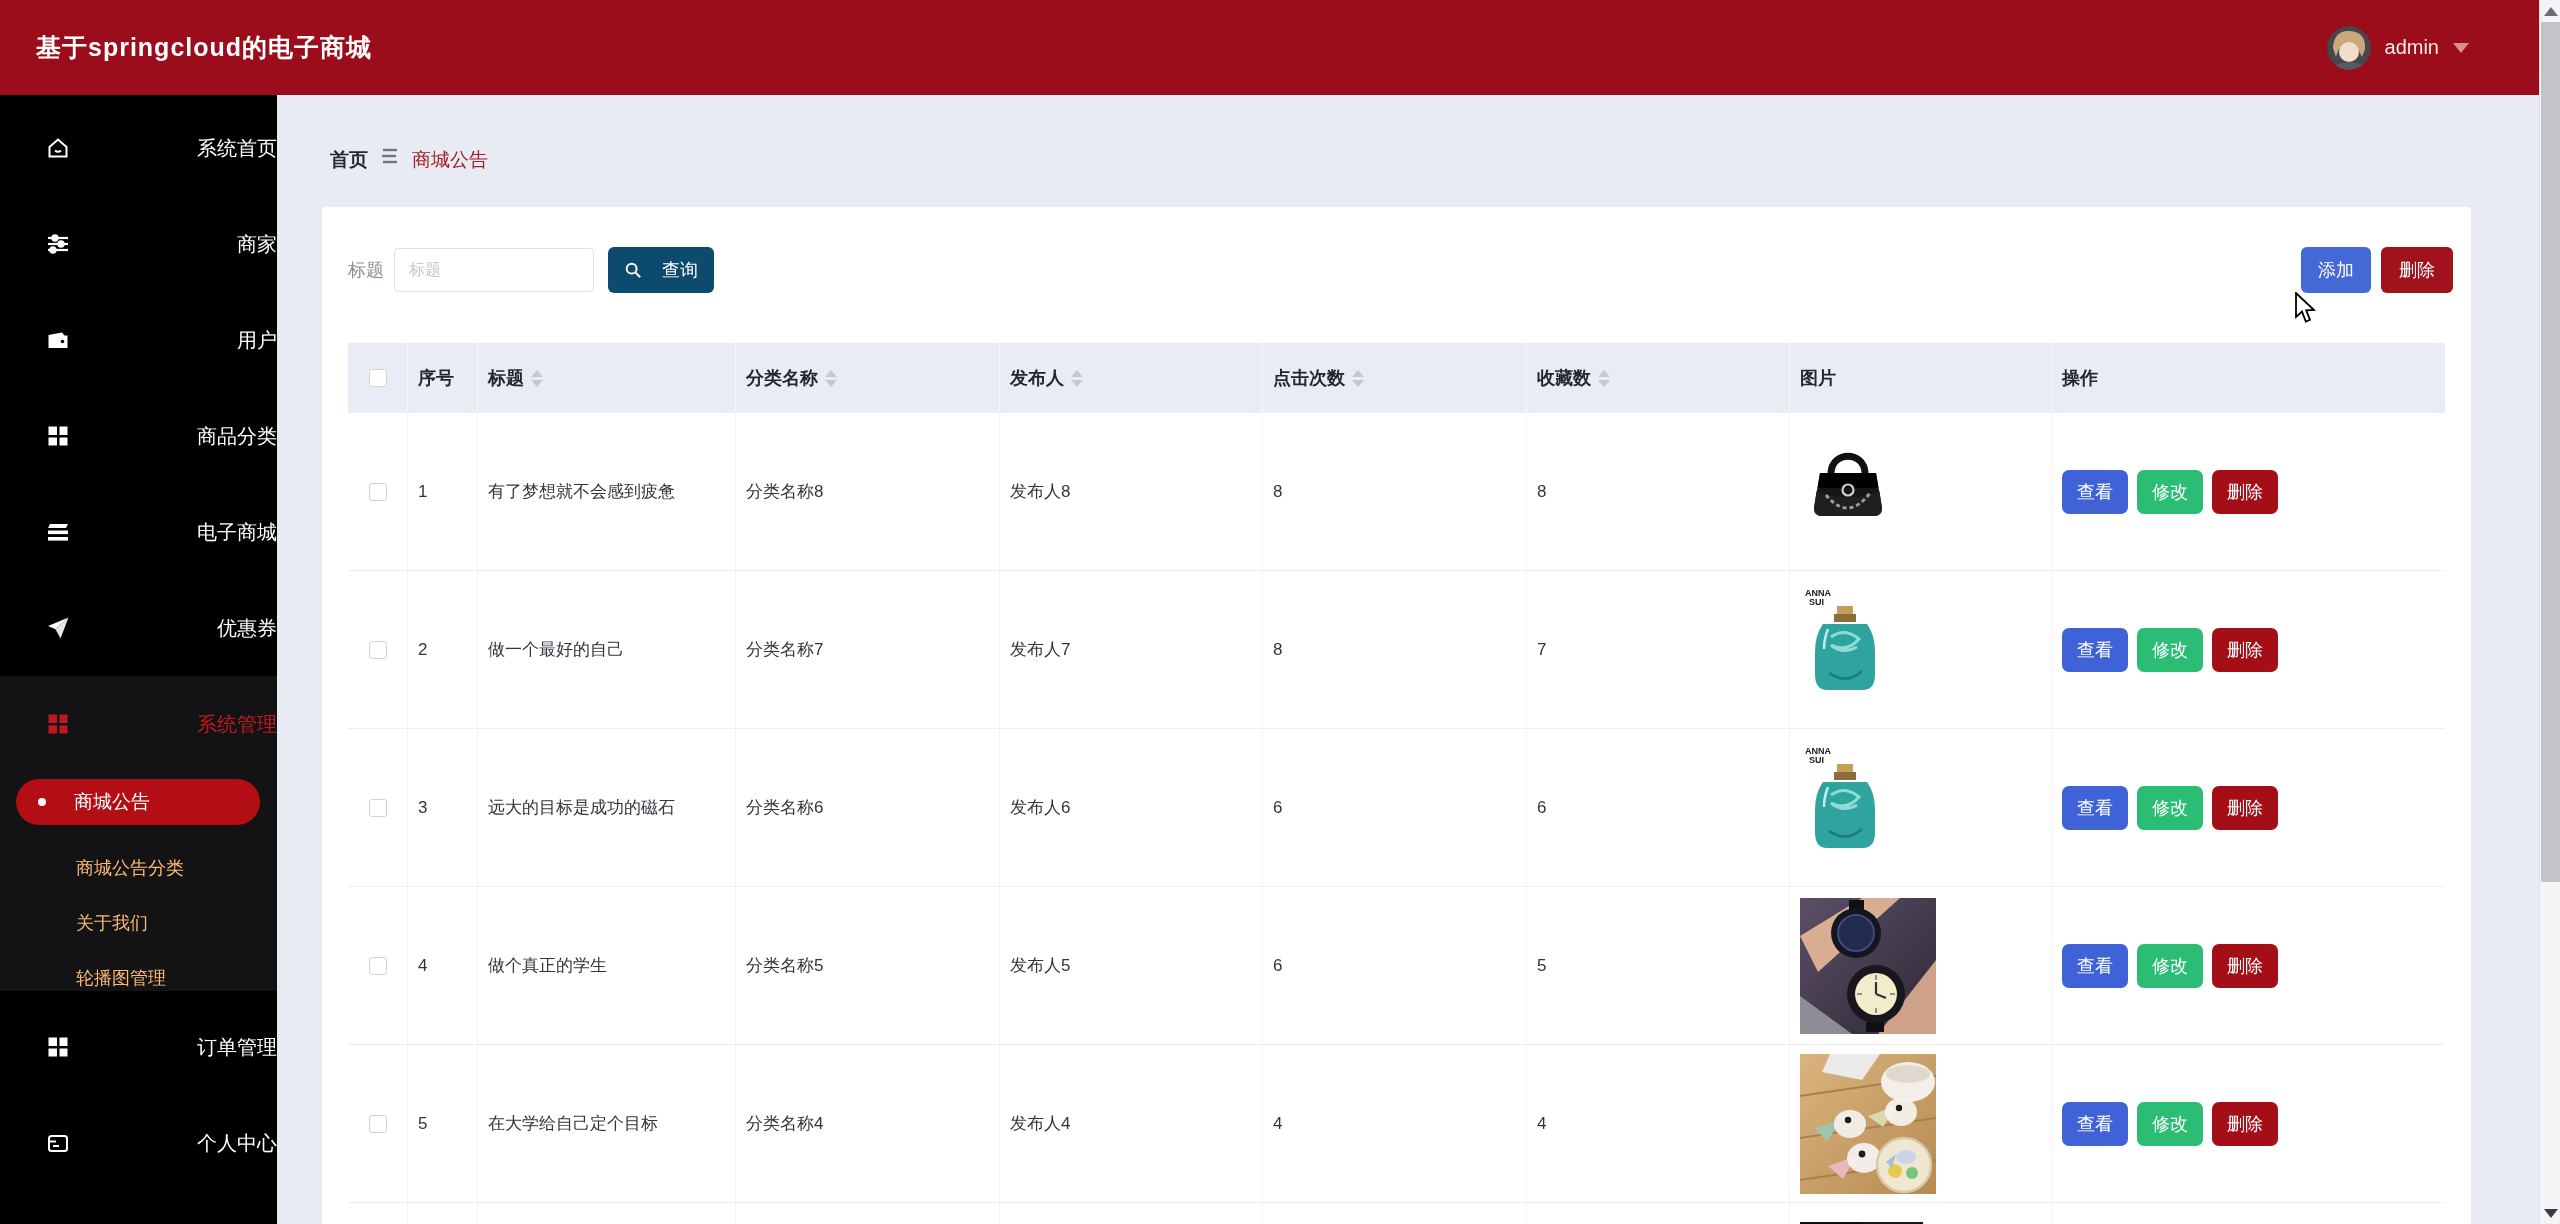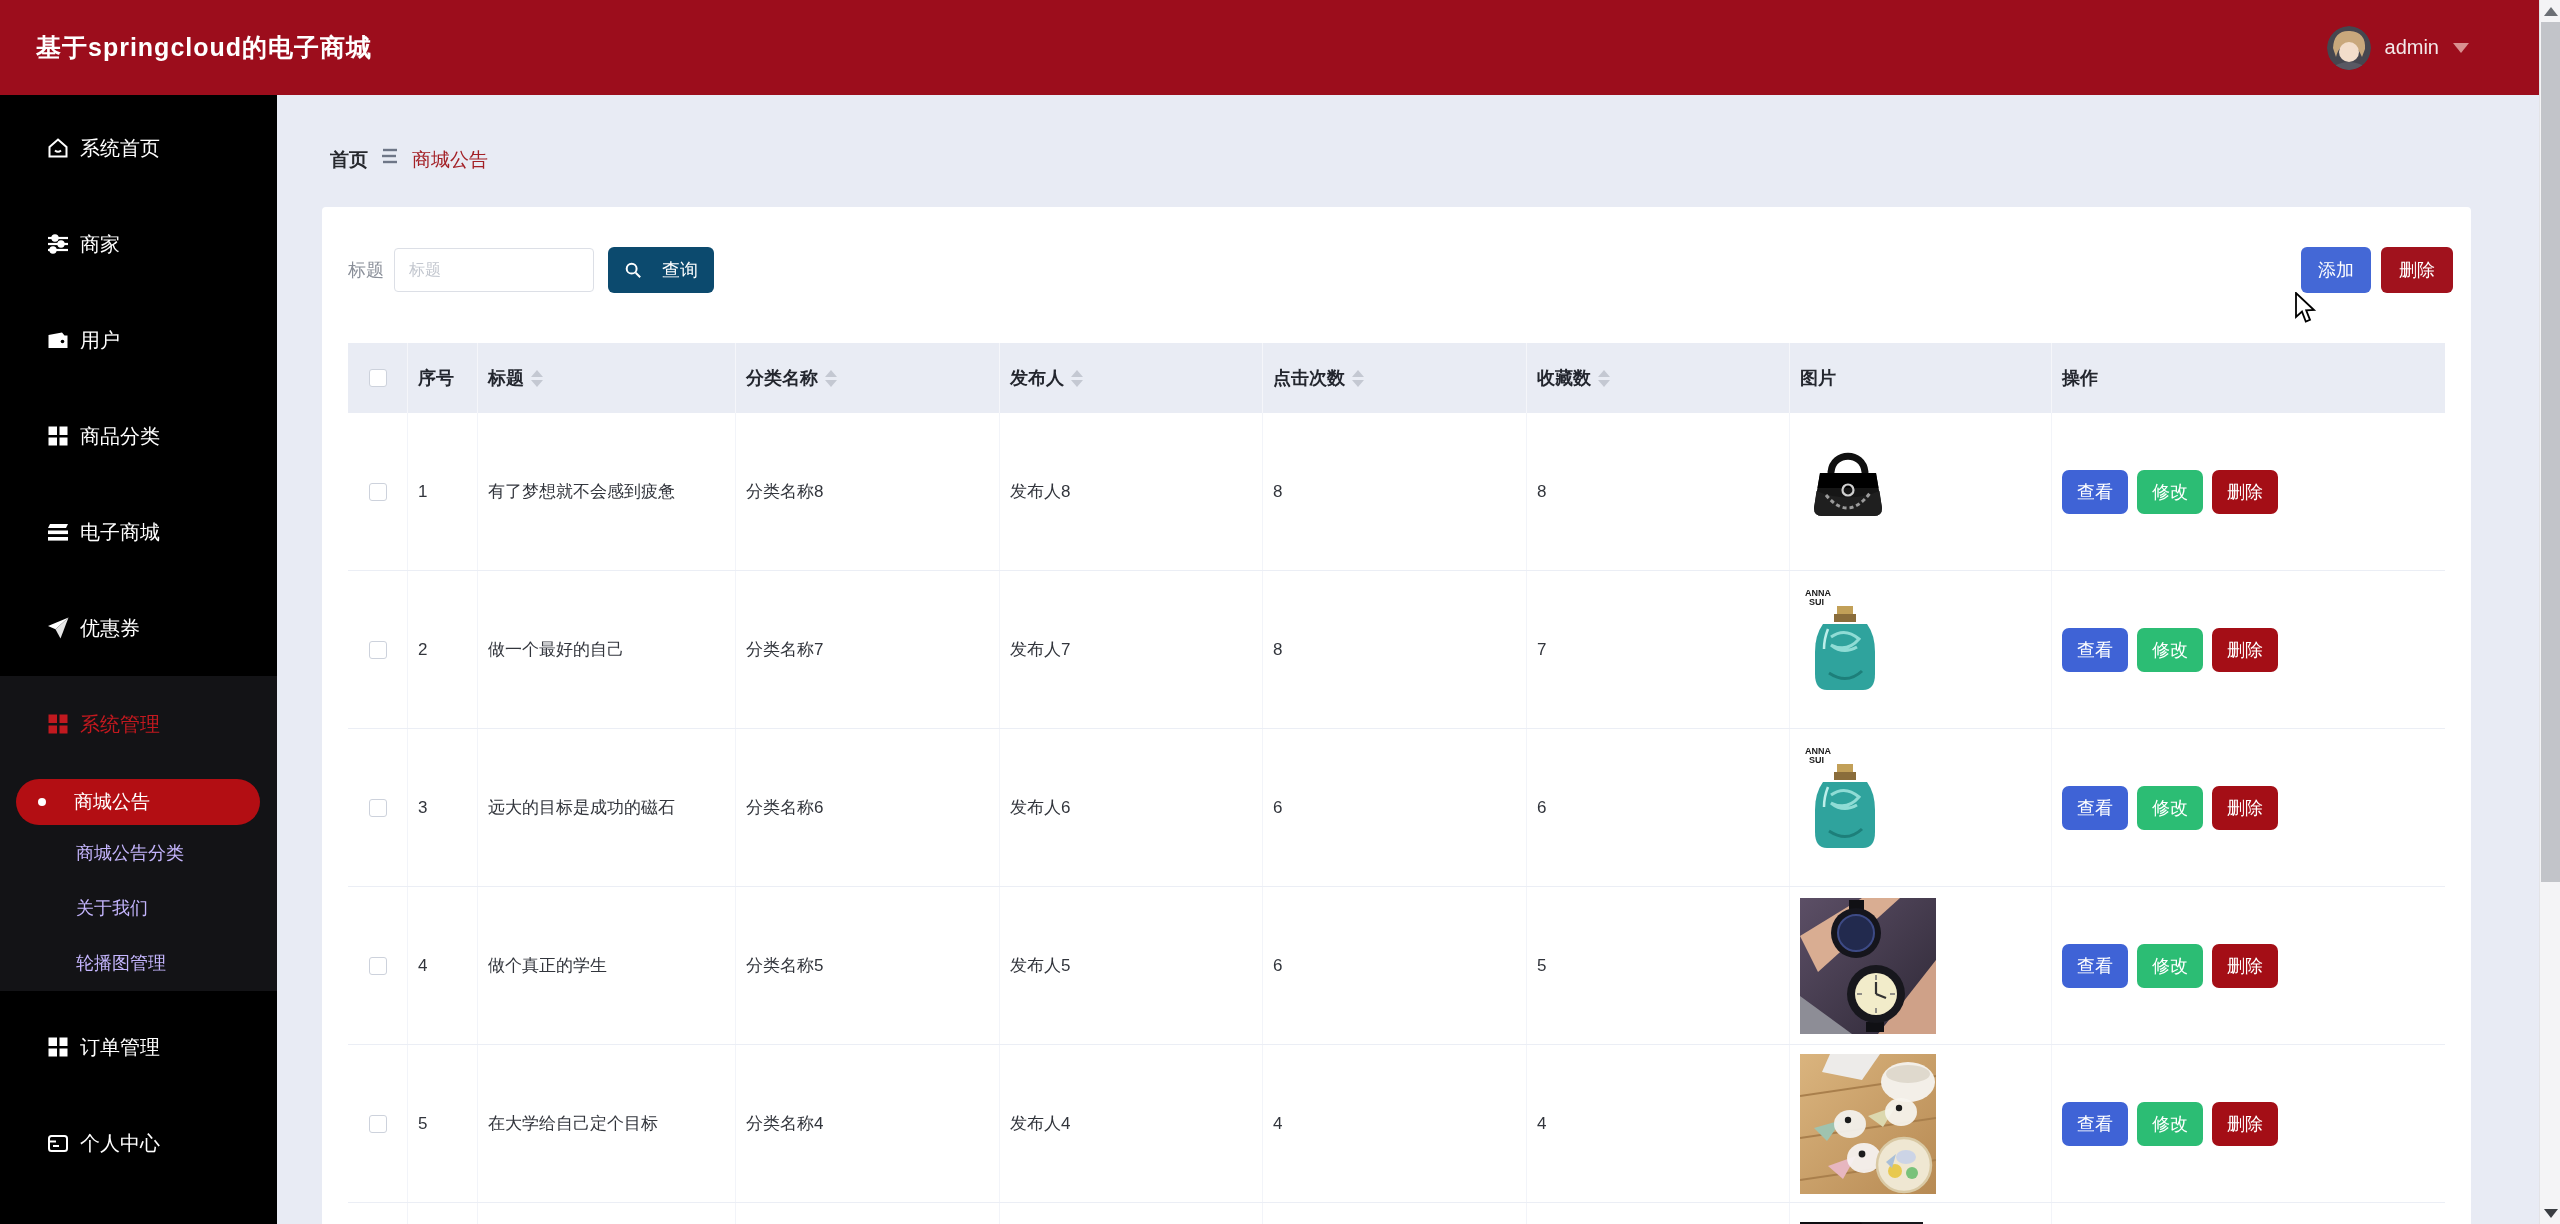--- a/index.html
+++ b/index.html
@@ -10,28 +10,28 @@
   
   .topbar { position:absolute; left:0; top:0; width:2539px; height:95px; background:#9c0d1c; }
   .topbar .title { position:absolute; left:36px; top:0; line-height:95px; color:#ffffff; font-size:25px; font-weight:700; letter-spacing:1px; }
   .userbox { position:absolute; right:70px; top:0; height:95px; display:flex; align-items:center; gap:14px; cursor:pointer; }
   .avatar { width:44px; height:44px; border-radius:50%; overflow:hidden; flex:none; }
   .username { color:#f3e9e9; font-size:20px; }
   .caret-down { width:0; height:0; border-left:8px solid transparent; border-right:8px solid transparent; border-top:10px solid #d98f8f; }
 
   
   .sidebar { position:absolute; left:0; top:95px; width:277px; height:1129px; background:#000000; padding-top:5px; }
-  .s-item { height:96px; display:flex; align-items:center; padding-left:46px; color:#ffffff; font-size:20px; cursor:pointer; }
+  .s-item { height:96px; display:flex; align-items:center; padding-left:46px; color:#ffffff; font-size:20px; cursor:pointer;justify-content:space-between; }
   .s-item .icon { width:24px; height:24px; margin-right:10px; display:inline-flex; }
   .s-item .icon svg { width:24px; height:24px; }
   .s-section { background:#131316; padding-bottom:1px; }
   .s-item.red { color:#c2191f; }
   .s-pill { height:46px; margin:7px 16px 0 16px; width:244px; background:#b30e13; border-radius:23px; display:flex; align-items:center; color:#ffffff; font-size:19px; cursor:pointer; }
   .s-pill .dot { width:8px; height:8px; border-radius:50%; background:#ffffff; margin:0 28px 0 22px; }
-  .s-sub { height:55px; display:flex; align-items:center; padding-left:76px; color:#c4b5fd; font-size:18px; cursor:pointer; }
+  .s-sub { height:55px; display:flex; align-items:flex-end; padding-left:76px; color:#fdba74; font-size:18px; cursor:pointer; }
   .s-gap { height:8px; }
 
   
   .main { position:absolute; left:277px; top:95px; width:2262px; height:1129px; }
   .breadcrumb { position:absolute; left:53px; top:52px; display:flex; gap:12px; font-size:19px; }
   .bc-home { color:#26282d; font-weight:700; }
   .bc-sep { display:inline-flex; }
   .bc-current { color:#a32026; }
 
   .card { position:absolute; left:45px; top:112px; width:2149px; height:1500px; background:#ffffff; border-radius:4px; }

